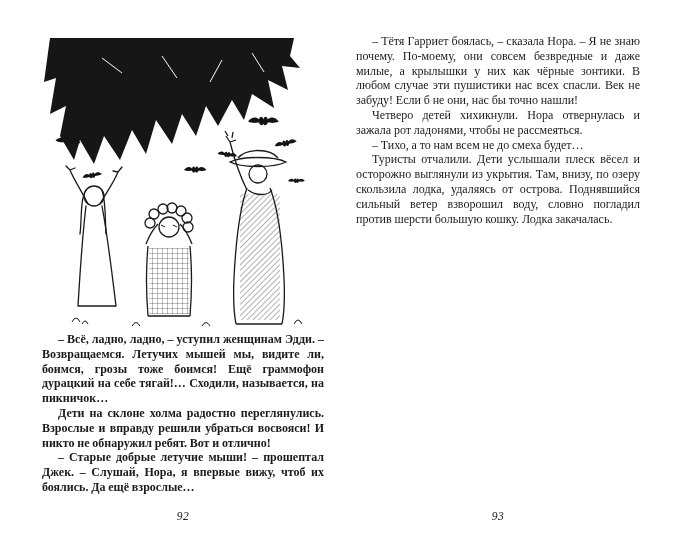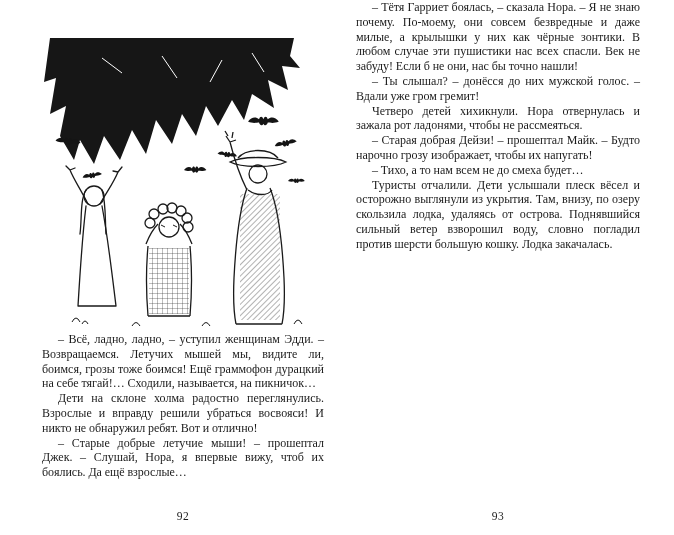--- a/index.html
+++ b/index.html
@@ -30,40 +30,41 @@
   .page-right { left: 356px; width: 284px; }
 
   .illustration {
     margin: 38px 0 0 0;
     width: 282px;
     height: 290px;
   }
   .illustration svg { display: block; }
 
   .text-block { }
-  .page-left  .text-block { margin-top: 4px; }
-  .page-right .text-block { }
+  .page-left  .text-block { margin-top: 4px; font-weight: bold; }
+  .page-right .text-block { margin-top: 34px; }
 
   .para {
     margin: 0;
     text-indent: 16px;
     text-align: justify;
     font-size: 12px;
     line-height: 14.8px;
     word-spacing: -0.2px;
   }
 
   .page-number {
     position: absolute;
     bottom: 13px;
     left: 0;
     width: 100%;
     text-align: center;
     font-size: 11.5px;
     letter-spacing: 0.5px;
+    font-style: italic;
   }
 </style>
 </head>
 <body>
 
 <div class="spread">
 
   <div class="page page-left">
 
     <figure class="illustration" style="margin:38px 0 0 0;">
@@ -142,23 +143,21 @@
         <p class="para">– Старые добрые летучие мыши! – прошептал Джек. – Слушай, Нора, я впервые вижу, чтоб их боялись. Да ещё взрослые…</p>
       </div>
 
     <div class="page-number">92</div>
   </div>
 
   <div class="page page-right">
 
     <div class="text-block">
         <p class="para">– Тётя Гарриет боялась, – сказала Нора. – Я не знаю почему. По-моему, они совсем безвредные и даже милые, а крылышки у них как чёрные зонтики. В любом случае эти пушистики нас всех спасли. Век не забуду! Если б не они, нас бы точно нашли!</p>
-        <p class="para">– Ты слышал? – донёсся до них мужской голос. – Вдали уже гром гремит!</p>
         <p class="para">Четверо детей хихикнули. Нора отвернулась и зажала рот ладонями, чтобы не рассмеяться.</p>
-        <p class="para">– Старая добрая Дейзи! – прошептал Майк. – Будто нарочно грозу изображает, чтобы их напугать!</p>
         <p class="para">– Тихо, а то нам всем не до смеха будет…</p>
         <p class="para">Туристы отчалили. Дети услышали плеск вёсел и осторожно выглянули из укрытия. Там, внизу, по озеру скользила лодка, удаляясь от острова. Поднявшийся сильный ветер взворошил воду, словно погладил против шерсти большую кошку. Лодка закачалась.</p>
       </div>
 
     <div class="page-number">93</div>
   </div>
 
 </div>
 
 </body></html>

